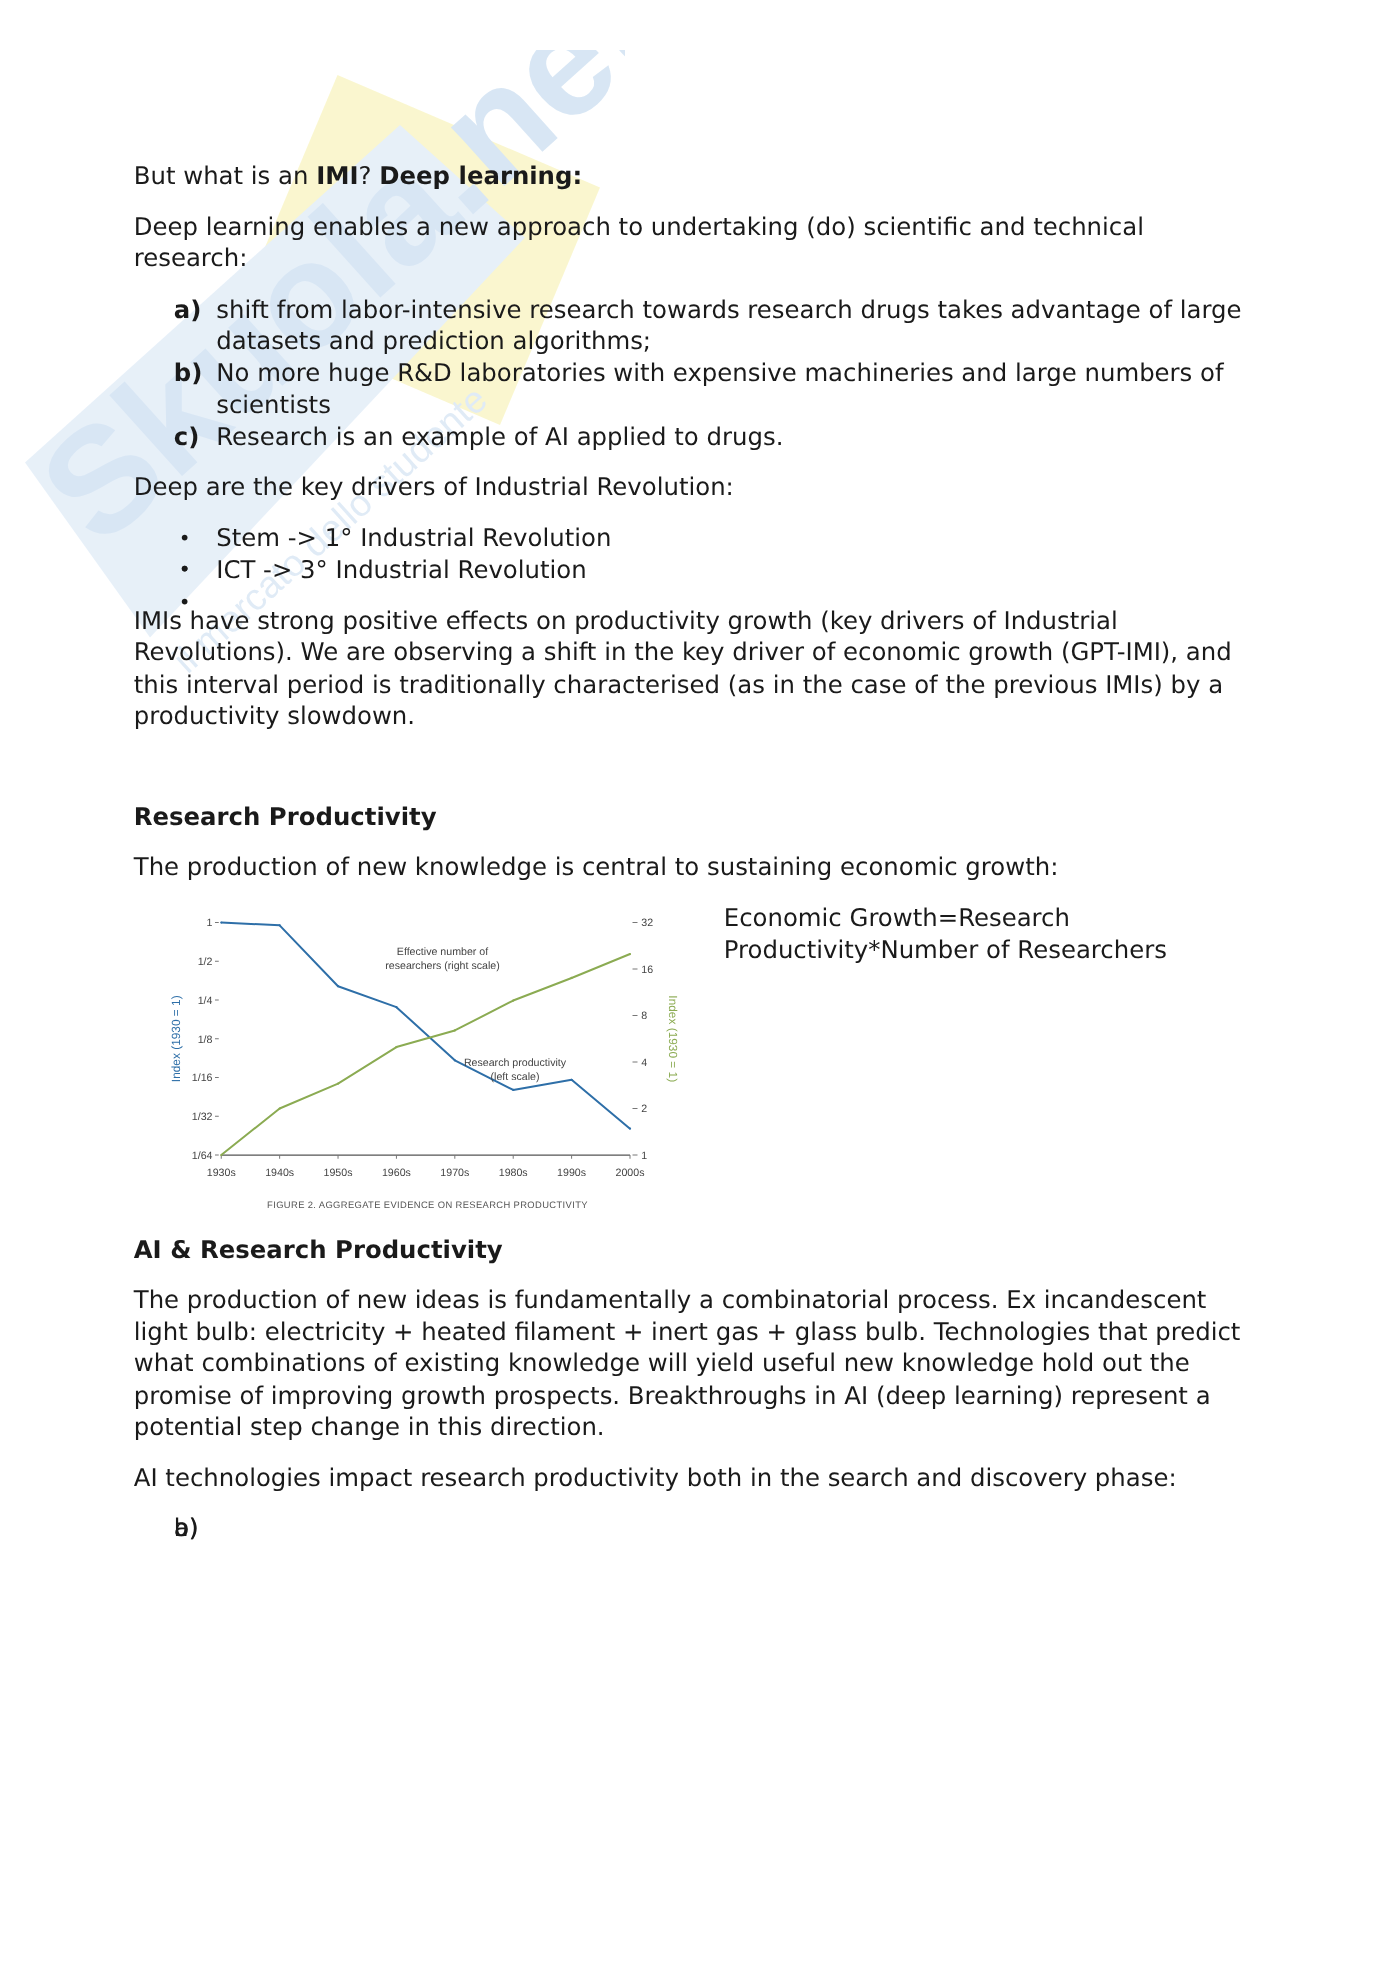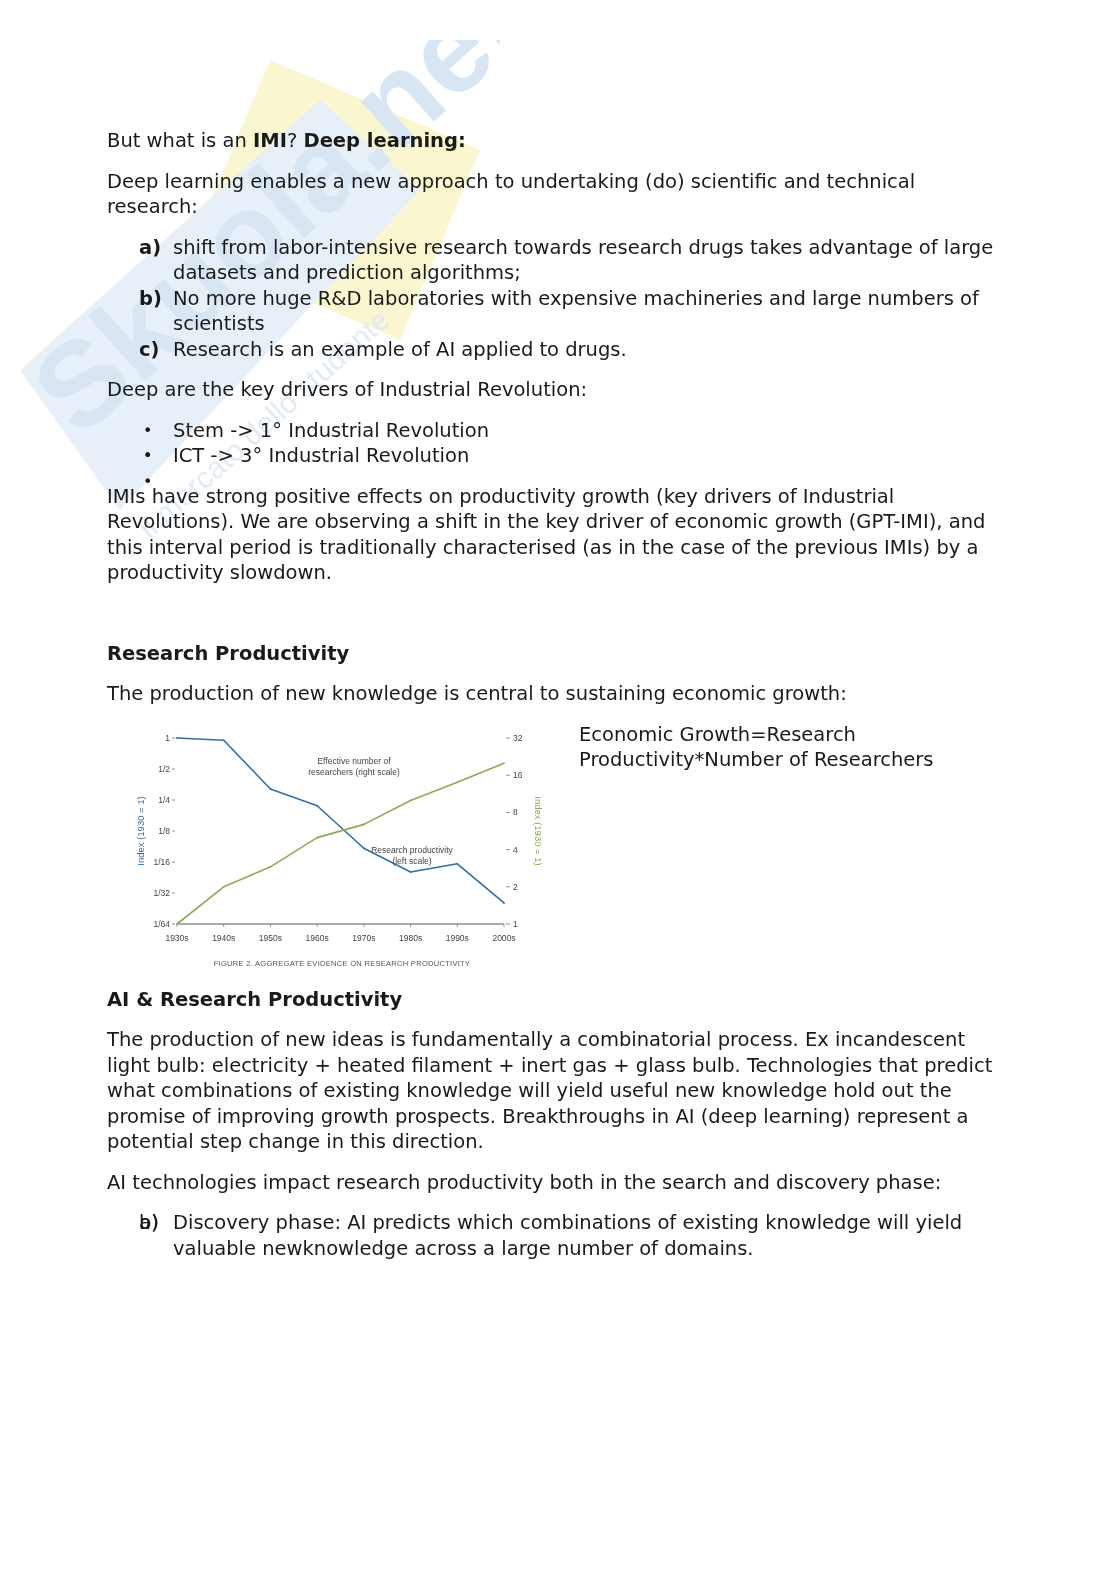--- a/index.html
+++ b/index.html
@@ -137,16 +137,16 @@
     </div>
     <div class="formula">Economic Growth=Research Productivity*Number of Researchers</div>
   </div>
 
   <h3>AI &amp; Research Productivity</h3>
   <p>The production of new ideas is fundamentally a combinatorial process. Ex incandescent light bulb: electricity + heated filament + inert gas + glass bulb. Technologies that predict what combinations of existing knowledge will yield useful new knowledge hold out the promise of improving growth prospects. Breakthroughs in AI (deep learning) represent a potential step change in this direction.</p>
   <p>AI technologies impact research productivity both in the search and discovery phase:</p>
 
   <ul class="list plain">
     <li><span class="marker">a)</span></li>
-    <li><span class="marker">b)</span><span>Discovery phase: AI predicts which combinations of existing knowledge will yield valuable newknowledge across a large number of domains.</span></li>
+    <li><span class="marker">b)</span></li>
   </ul>
 
 </div>
 
 </body></html>

